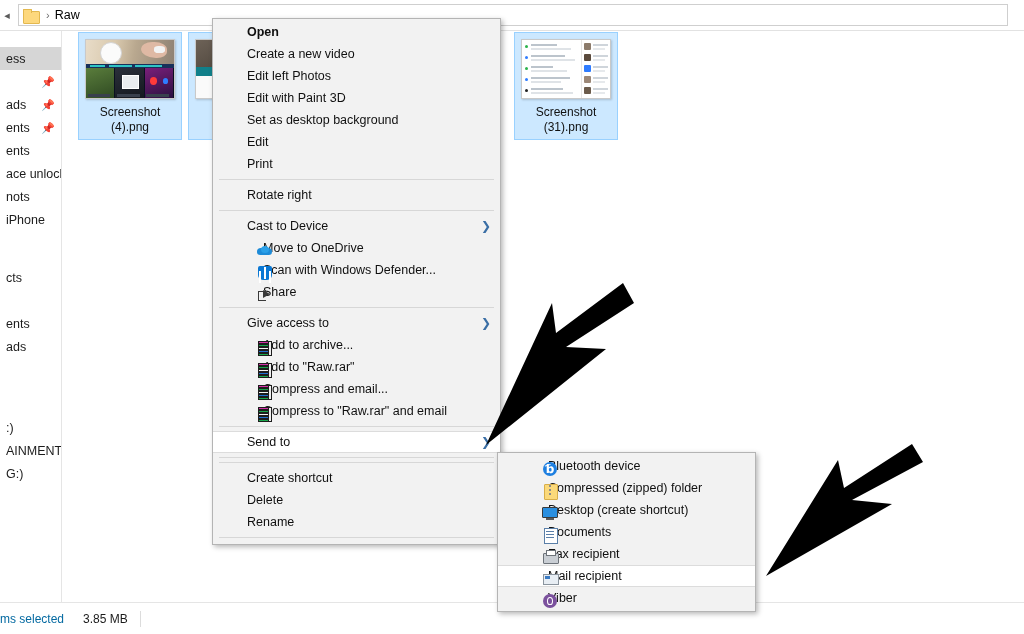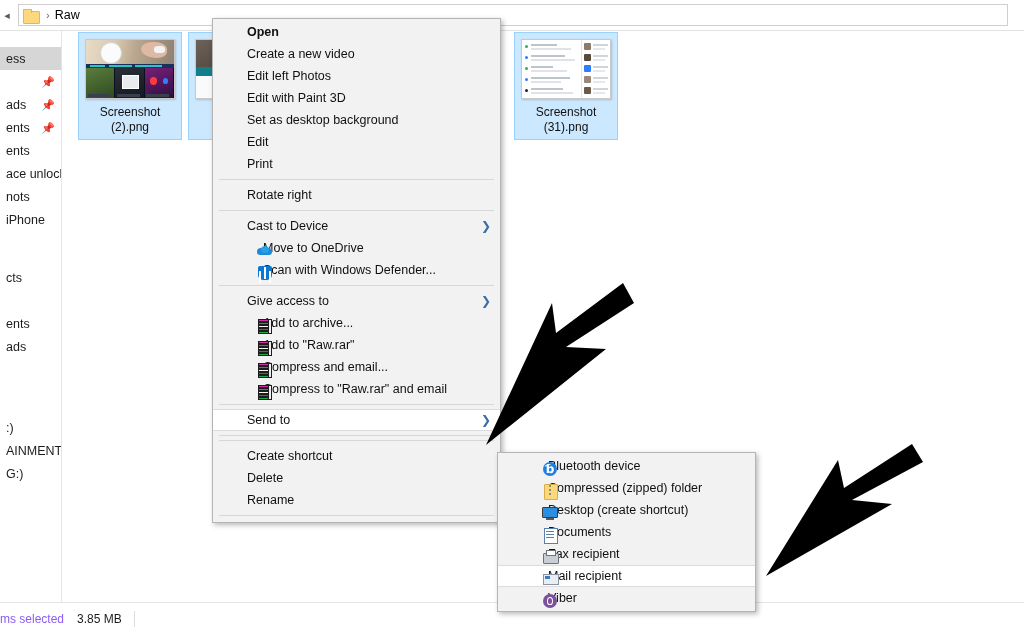--- a/index.html
+++ b/index.html
@@ -123,22 +123,22 @@
   .tn3-av{position:absolute;left:1px;top:0;width:7px;height:7px;border-radius:1px;background:#8c7b6b;}
   .tn3-st{position:absolute;left:10px;top:1px;right:1px;height:2px;background:#cfd5db;}
   .tn3-st2{position:absolute;left:10px;top:5px;right:4px;height:2px;background:#e6e9ec;}
 
   
   .statusbar{
     position:absolute;left:0;bottom:0;width:1024px;height:31px;
     background:#ffffff;border-top:1px solid #e5e5e5;
     display:flex;align-items:center;
   }
-  .status-text{font-size:12px;color:#8b5cf6;margin-left:0px;}
-  .status-size{font-size:12px;color:#1b1b1b;margin-left:13px;}
+  .status-text{font-size:12px;color:#0369a1;margin-left:0px;}
+  .status-size{font-size:12px;color:#1b1b1b;margin-left:19px;}
   .status-div{width:1px;height:16px;background:#dcdcdc;margin-left:12px;}
 
   
   .ctxmenu{
     position:absolute;background:#f2f2f2;
     border:1px solid #b4b4b4;
     box-shadow:2px 2px 5px rgba(0,0,0,.28);
     box-sizing:border-box;
     padding:2px 0;
     font-size:12.5px;
@@ -327,21 +327,21 @@
             </div>
           <div class="tn1-cell tn1-c3">
               <span class="tn1-dot"></span>
               <span class="tn1-dot2"></span>
               <span class="tn1-cap"></span>
             </div>
         </div>
       </div>
       <div class="tile-label">
         <div>Screenshot</div>
-        <div>(2).png</div>
+        <div>(4).png</div>
       </div>
     </div>
 
     <div class="tile" style="left:126px;top:1px;">
       <div class="thumbwrap">
         <div class="tn2-a"></div>
           <div class="tn2-b"></div>
           <div class="tn2-c"></div>
       </div>
       <div class="tile-label">
@@ -455,20 +455,24 @@
       <span class="mi-arrow">❯</span>
     </div>
     <div class="mi">
       <span class="mi-ico ic-onedrive"></span>
       <span>Move to OneDrive</span>
     </div>
     <div class="mi">
       <span class="mi-ico ic-defender"></span>
       <span>Scan with Windows Defender...</span>
     </div>
+    <div class="mi">
+      <span class="mi-ico ic-share"></span>
+      <span>Share</span>
+    </div>
     <div class="sep"></div>
     <div class="mi">
       <span>Give access to</span>
       <span class="mi-arrow">❯</span>
     </div>
     <div class="mi">
       <span class="mi-ico ic-rar">
           <i></i>
           <i></i>
           <i></i>

